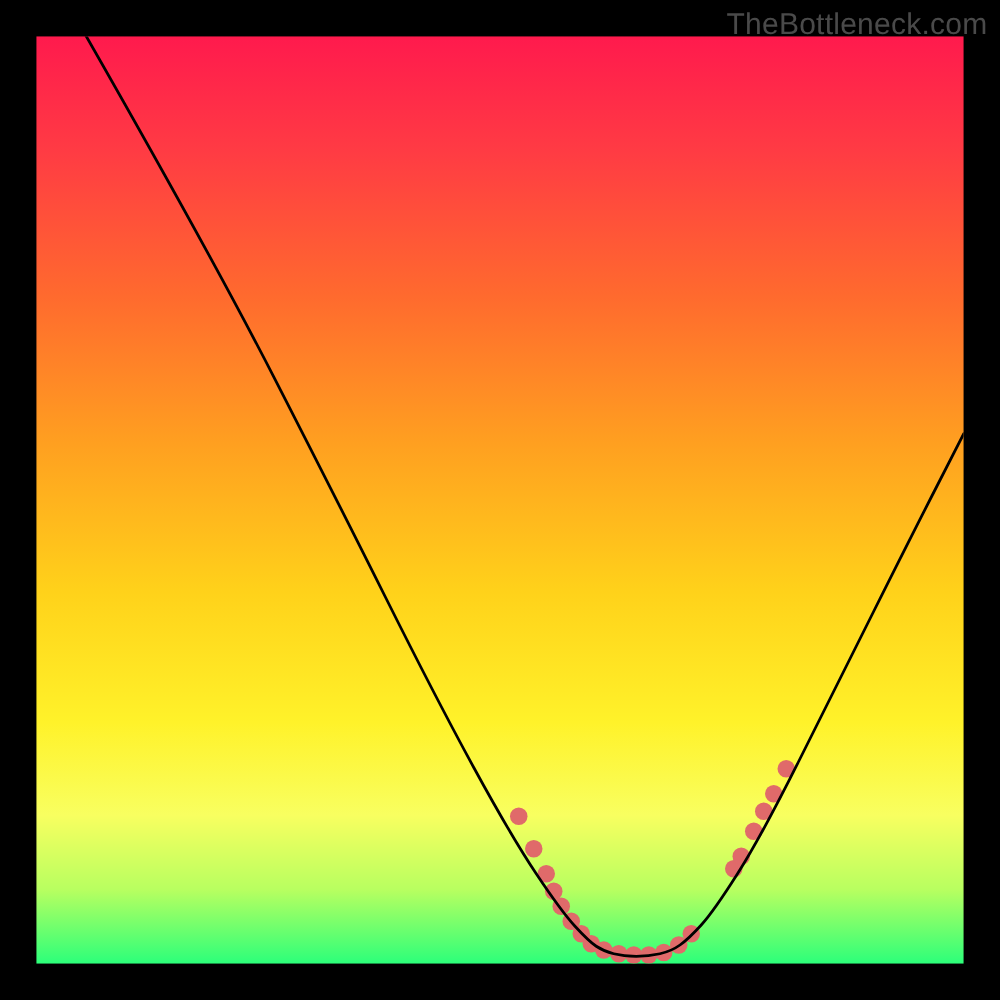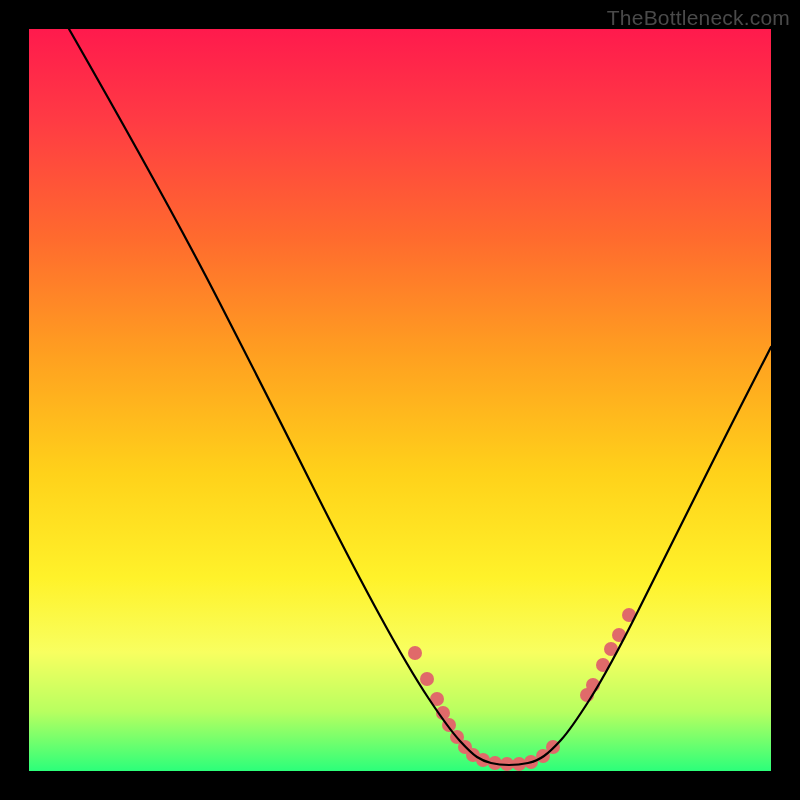--- a/index.html
+++ b/index.html
@@ -49,21 +49,21 @@
     left: 0; top: 0;
     width: 742px;
     height: 742px;
     pointer-events: none;
   }
   .watermark {
     position: absolute;
     top: 6px;
     right: 10px;
     color: #4a4a4a;
-    font-size: 21px;
+    font-size: 24px;
     font-weight: 500;
     letter-spacing: 0.2px;
     user-select: none;
   }
 </style>
 </head>
 <body>
 
 <div class="stage">
   <div class="watermark">TheBottleneck.com</div>

